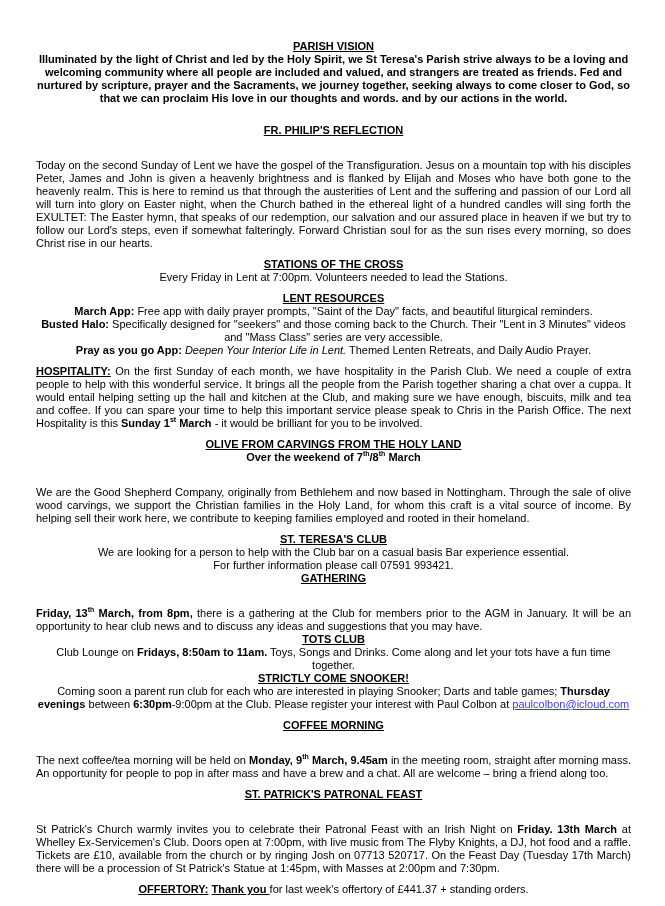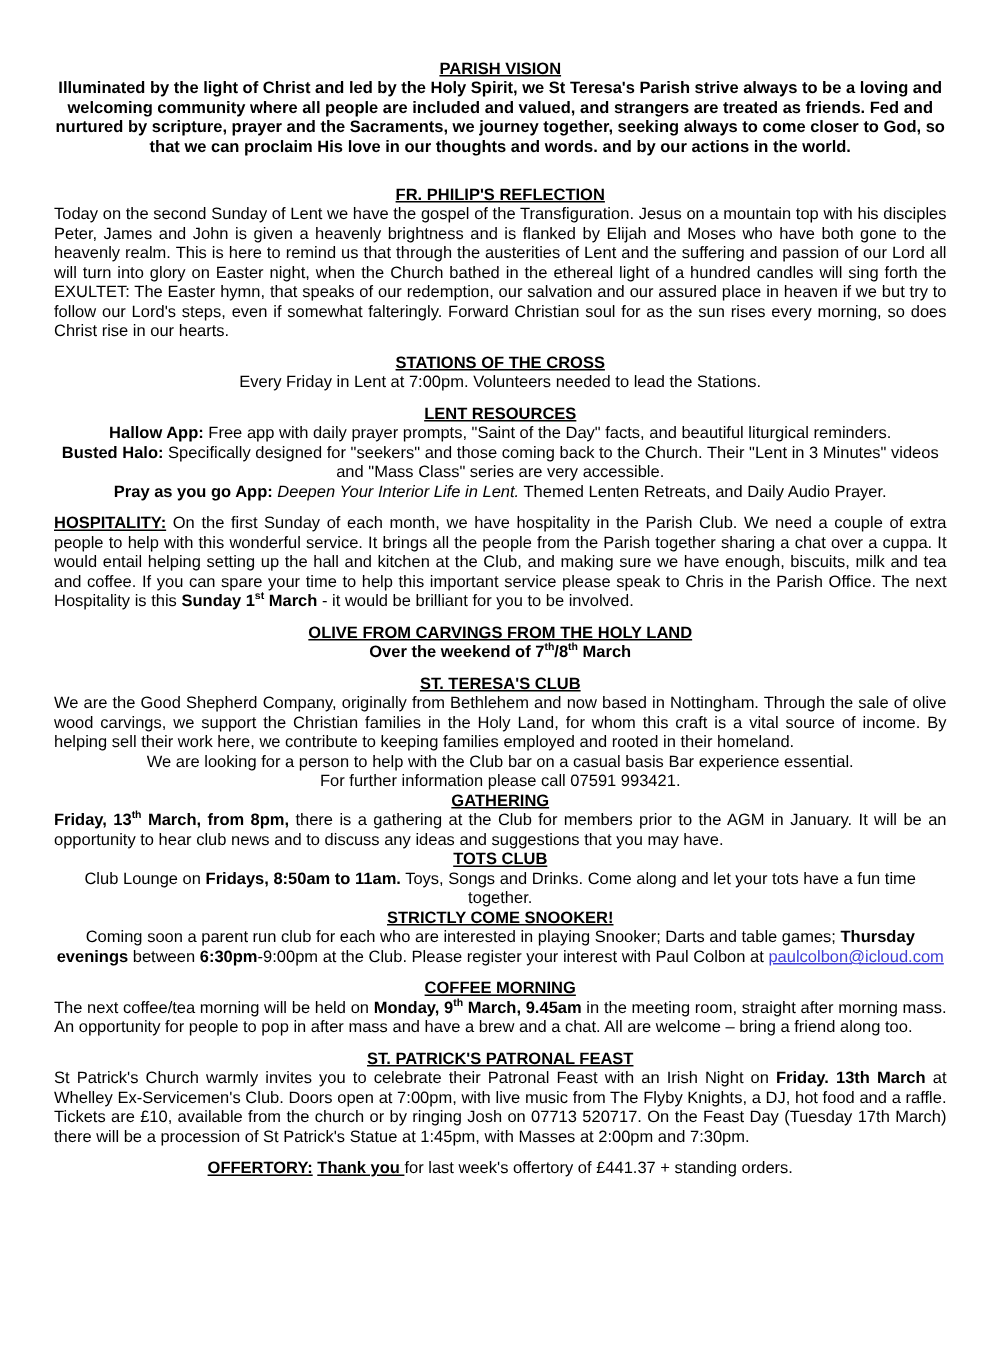--- a/index.html
+++ b/index.html
@@ -12,49 +12,49 @@
     padding: 40px 34px 0 36px;
     font-family: "Liberation Sans", sans-serif;
     font-size: 11px;
     line-height: 13px;
     color: #000000;
     overflow: hidden;
   }
   .block { margin: 0; }
   .align-left    { text-align: center; }
   .align-center  { text-align: center; }
-  .align-justify { text-align: justify; }
+  .align-justify { text-align: justify; margin-top: 22px; }
   .gap-1 { margin-top: 8px; }
   .gap-2 { margin-top: 19px; }
   .b { font-weight: bold; }
   .u { text-decoration: underline; }
   .i { font-style: italic; }
   sup { font-size: 7px; vertical-align: super; line-height: 0; }
   a.email-link { color: var(--link-color, #3f3ed8); text-decoration: underline; cursor: pointer; }
 </style>
 </head>
 <body>
 
 <div class="doc">
   <div id="doc-body">
       <div class="block align-center"><span class="b u">PARISH VISION</span></div>
       <div class="block align-center"><span class="b">Illuminated by the light of Christ and led by the Holy Spirit, we St Teresa's Parish strive always to be a loving and welcoming community where all people are included and valued, and strangers are treated as friends.  Fed and nurtured by scripture, prayer and the Sacraments, we journey together, seeking always to come closer to God, so that we can proclaim His love in our thoughts and words. and by our actions in the world.</span></div>
       <div class="block align-left gap-2"><span class="b u">FR. PHILIP'S REFLECTION</span></div>
       <div class="block align-justify"><span>Today on the second Sunday of Lent we have the gospel of the Transfiguration.  Jesus on a mountain top with his disciples Peter, James and John is given a heavenly brightness and is flanked by Elijah and Moses who have both gone to the heavenly realm.  This is here to remind us that through the austerities of Lent and the suffering and passion of our Lord all will turn into glory on Easter night, when the Church bathed in the ethereal light of a hundred candles  will sing forth the EXULTET: The Easter hymn, that speaks of our redemption, our salvation and our assured place in heaven if we but try to follow our Lord's steps, even if somewhat falteringly.  Forward Christian soul for as the sun rises every morning, so does Christ rise in our hearts.</span></div>
       <div class="block align-left gap-1"><span class="b u">STATIONS OF THE CROSS</span></div>
       <div class="block align-left"><span>Every Friday in Lent at 7:00pm.  Volunteers needed to lead the Stations.</span></div>
       <div class="block align-left gap-1"><span class="b u">LENT RESOURCES</span></div>
-      <div class="block align-left"><span class="b">Hallow App:</span><span> Free app with daily prayer prompts, "Saint of the Day" facts, and beautiful liturgical reminders.</span></div>
+      <div class="block align-left"><span class="b">March App:</span><span> Free app with daily prayer prompts, "Saint of the Day" facts, and beautiful liturgical reminders.</span></div>
       <div class="block align-left"><span class="b">Busted Halo:</span><span> Specifically designed for "seekers" and those coming back to the Church. Their "Lent in 3 Minutes" videos and "Mass Class" series are very accessible.</span></div>
       <div class="block align-left"><span class="b">Pray as you go App:</span><span> </span><span class="i">Deepen Your Interior Life in Lent.</span><span> Themed Lenten Retreats, and Daily Audio Prayer.</span></div>
       <div class="block align-justify gap-1"><span class="b u">HOSPITALITY:</span><span>  On the first Sunday of each month, we have hospitality in the Parish Club. We need a couple of extra people to help with this wonderful service. It brings all the people from the Parish together sharing a chat over a cuppa. It would entail helping setting up the hall and kitchen at the Club, and making sure we have enough, biscuits, milk and tea and coffee. If you can spare your time to help this important service please speak to Chris in the Parish Office. The next Hospitality is this </span><span class="b">Sunday 1</span><span class="b"><sup>st</sup></span><span class="b"> March</span><span> - it would be brilliant for you to be involved.</span></div>
       <div class="block align-left gap-1"><span class="b u">OLIVE FROM CARVINGS FROM THE HOLY LAND</span></div>
       <div class="block align-left"><span class="b">Over the weekend of 7</span><span class="b"><sup>th</sup></span><span class="b">/8</span><span class="b"><sup>th</sup></span><span class="b"> March</span></div>
+      <div class="block align-justify"><span>We are the Good Shepherd Company, originally from Bethlehem and now based in Nottingham. Through the sale of olive wood carvings, we support the Christian families in the Holy Land, for whom this craft is a vital source of income. By helping sell their work here, we contribute to keeping families employed and rooted in their homeland.</span></div>
       <div class="block align-left gap-1"><span class="b u">ST. TERESA'S CLUB</span></div>
-      <div class="block align-justify"><span>We are the Good Shepherd Company, originally from Bethlehem and now based in Nottingham. Through the sale of olive wood carvings, we support the Christian families in the Holy Land, for whom this craft is a vital source of income. By helping sell their work here, we contribute to keeping families employed and rooted in their homeland.</span></div>
       <div class="block align-left"><span>We are looking for a person to help with the Club bar on a casual basis Bar experience essential.</span></div>
       <div class="block align-left"><span>For further information please call 07591 993421.</span></div>
       <div class="block align-left"><span class="b u">GATHERING</span></div>
       <div class="block align-justify"><span class="b">Friday, 13</span><span class="b"><sup>th</sup></span><span class="b"> March, from 8pm,</span><span> there is a gathering at the Club for members prior to the AGM in January. It will be an opportunity to hear club news and to discuss any ideas and suggestions that you may have.</span></div>
       <div class="block align-left"><span class="b u">TOTS CLUB</span></div>
       <div class="block align-left"><span>Club Lounge on </span><span class="b">Fridays, 8:50am to 11am.</span><span> Toys, Songs and Drinks. Come along and let your tots have a fun time together.</span></div>
       <div class="block align-left"><span class="b u">STRICTLY COME SNOOKER!</span></div>
       <div class="block align-left"><span>Coming soon a parent run club for each who are interested in playing Snooker; Darts and table games; </span><span class="b">Thursday evenings</span><span> between </span><span class="b">6:30pm</span><span>-9:00pm at the Club.  Please register your interest with Paul Colbon at </span><a class="email-link" href="#">paulcolbon@icloud.com</a></div>
       <div class="block align-left gap-1"><span class="b u">COFFEE MORNING</span></div>
       <div class="block align-justify"><span>The next coffee/tea morning will be held on </span><span class="b">Monday, 9</span><span class="b"><sup>th</sup></span><span class="b"> March, 9.45am</span><span> in the meeting room, straight after morning mass.  An opportunity for people to pop in after mass and have a brew and a chat.  All are welcome – bring a friend along too.</span></div>

